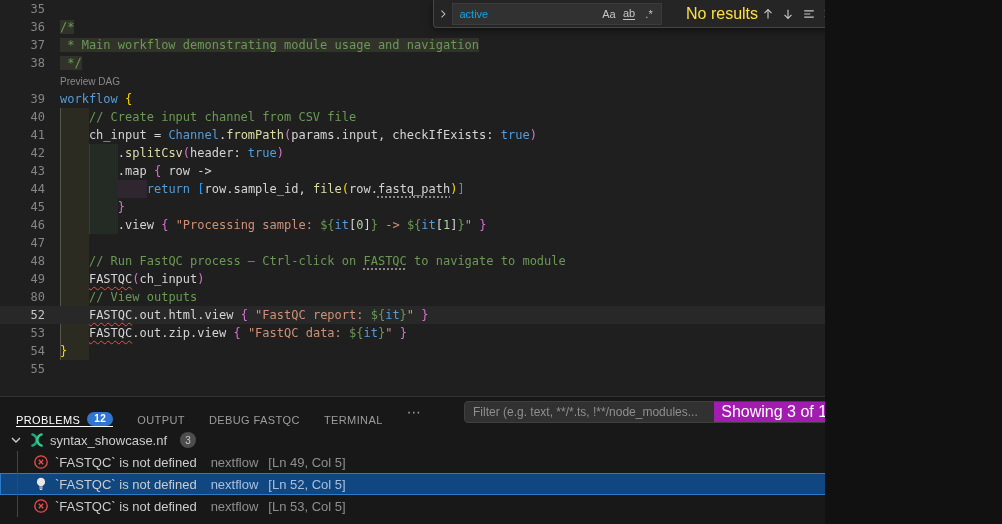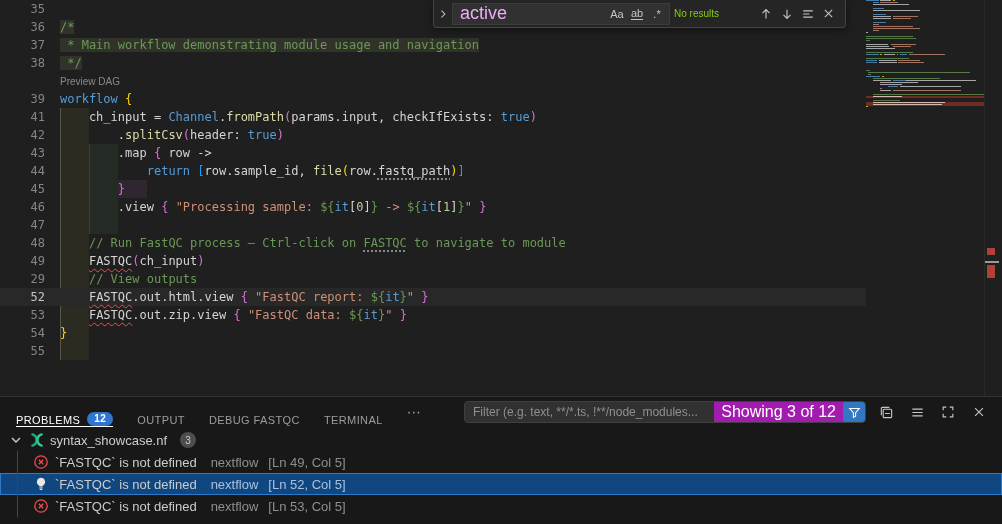--- a/index.html
+++ b/index.html
@@ -1,17 +1,17 @@
 <!DOCTYPE html>
 <html><head>
 <meta charset="utf-8">
 <style>
   html,body{margin:0;padding:0;background:#111;}
   *{box-sizing:border-box;}
-  .screen{position:relative;width:1002px;height:524px;background:#1f1f1f;overflow:hidden;
+  .screen{position:relative;width:825px;height:524px;background:#1f1f1f;overflow:hidden;
           font-family:"Liberation Sans",sans-serif;padding-left:46px;}
   
   .editor{position:absolute;top:0;left:0;width:1002px;height:396px;}
   #lines{position:absolute;top:0;left:0;width:866px;font:12px/18px "DejaVu Sans Mono",monospace;z-index:2;}
   .row{height:18px;position:relative;white-space:pre;}
   .row.cur{background:#282828;}
   .ln{position:absolute;left:0;top:0;width:45px;text-align:right;color:#858585;}
   .row.cur .ln{color:#c6c6c6;}
   .code{position:absolute;left:60px;top:0;}
   .code span{white-space:pre;}
@@ -26,25 +26,25 @@
   #band1{left:60px;top:108px;width:29px;height:252px;background:rgba(255,255,96,.055);border-left:1px solid #56564a;}
   #band2{left:89px;top:144px;width:29px;height:90px;background:rgba(130,255,130,.05);border-left:1px solid #3b3b38;}
   #band3{left:118px;top:180px;width:29px;height:18px;background:rgba(255,130,255,.08);}
   
   .find{position:absolute;top:0;left:433px;width:413px;height:28px;background:#252526;
         border:1px solid #454545;border-top:none;border-radius:0 0 4px 4px;
         box-shadow:0 2px 8px rgba(0,0,0,.5);display:flex;align-items:center;padding:0 6px 0 2px;z-index:10;}
   .find-toggle{width:14px;height:22px;display:flex;align-items:center;justify-content:center;color:#c5c5c5;}
   .find-input{width:218px;height:22px;background:#313131;border:1px solid #3c3c3c;display:flex;
         align-items:center;padding:0 2px 0 7px;margin-left:2px;}
-  .find-query{flex:1;color:#f0abfc;font-size:18px;}
+  .find-query{flex:1;color:#0ea5e9;font-size:11px;}
   .opt{width:20px;height:18px;display:flex;align-items:center;justify-content:center;color:#c5c5c5;
         font-size:11px;border-radius:3px;}
   .opt .ww{border-bottom:1px solid #c5c5c5;}
-  .no-results{color:#84cc16;font-size:10px;margin-left:4px;white-space:nowrap;flex:1;}
+  .no-results{color:#fde047;font-size:16px;margin-left:24px;white-space:nowrap;flex:1;}
   .fbtn{width:21px;height:21px;display:flex;align-items:center;justify-content:center;border-radius:3px;}
   
   #minimap{position:absolute;left:866px;top:0;width:118px;height:396px;z-index:3;}
   .mm-seg{position:absolute;height:1px;opacity:.75;}
   .mm-red{position:absolute;left:0;width:118px;height:2px;}
   #ruler{position:absolute;left:984px;top:0;width:18px;height:396px;border-left:1px solid #2a2a2a;z-index:3;}
   .rmark{position:absolute;}
   
   .panel{position:absolute;top:396px;left:0;width:1002px;height:128px;background:#181818;
          border-top:1px solid #333;}
@@ -82,30 +82,31 @@
     <div class="band" id="band1"></div>
     <div class="band" id="band2"></div>
     <div class="band" id="band3"></div>
     <div id="lines">
         <div class="row"><div class="ln">35</div><div class="code"></div></div>
         <div class="row"><div class="ln">36</div><div class="code"><span class="cmbg" style="color: rgb(106, 153, 85);">/*</span></div></div>
         <div class="row"><div class="ln">37</div><div class="code"><span class="cmbg" style="color: rgb(106, 153, 85);"> * Main workflow demonstrating module usage and navigation</span></div></div>
         <div class="row"><div class="ln">38</div><div class="code"><span class="cmbg" style="color: rgb(106, 153, 85);"> */</span></div></div>
         <div class="row"><div class="ln"></div><div class="code"><span class="lens">Preview DAG</span></div></div>
         <div class="row"><div class="ln">39</div><div class="code"><span style="color: rgb(86, 156, 214);">workflow </span><span style="color: rgb(255, 215, 0);">{</span></div></div>
+        <div class="row"><div class="ln">40</div><div class="code"><span style="color: rgb(212, 212, 212);">    </span><span style="color: rgb(106, 153, 85);">// Create input channel from CSV file</span></div></div>
         <div class="row"><div class="ln">41</div><div class="code"><span style="color: rgb(212, 212, 212);">    ch_input = </span><span style="color: rgb(86, 156, 214);">Channel</span><span style="color: rgb(212, 212, 212);">.</span><span style="color: rgb(220, 220, 170);">fromPath</span><span style="color: rgb(218, 112, 214);">(</span><span style="color: rgb(212, 212, 212);">params.input, checkIfExists: </span><span style="color: rgb(86, 156, 214);">true</span><span style="color: rgb(218, 112, 214);">)</span></div></div>
         <div class="row"><div class="ln">42</div><div class="code"><span style="color: rgb(212, 212, 212);">        .</span><span style="color: rgb(220, 220, 170); text-align: center;">splitCsv</span><span style="color: rgb(218, 112, 214);">(</span><span style="color: rgb(212, 212, 212);">header: </span><span style="color: rgb(86, 156, 214);">true</span><span style="color: rgb(218, 112, 214);">)</span></div></div>
         <div class="row"><div class="ln">43</div><div class="code"><span style="color: rgb(212, 212, 212);">        .map </span><span style="color: rgb(218, 112, 214);">{</span><span style="color: rgb(212, 212, 212);"> row -&gt;</span></div></div>
         <div class="row"><div class="ln">44</div><div class="code"><span style="color: rgb(212, 212, 212);">            </span><span style="color: rgb(86, 156, 214);">return</span><span style="color: rgb(212, 212, 212);"> </span><span style="color: rgb(23, 159, 255);">[</span><span style="color: rgb(212, 212, 212);">row.sample_id, </span><span style="color: rgb(220, 220, 170);">file</span><span style="color: rgb(255, 215, 0);">(</span><span style="color: rgb(212, 212, 212);">row.</span><span class="dots" style="color: rgb(212, 212, 212);">fastq_path</span><span style="color: rgb(255, 215, 0);">)</span><span style="color: rgb(23, 159, 255);">]</span></div></div>
         <div class="row"><div class="ln">45</div><div class="code"><span style="color: rgb(212, 212, 212);">        </span><span style="color: rgb(218, 112, 214);">}</span></div></div>
         <div class="row"><div class="ln">46</div><div class="code"><span style="color: rgb(212, 212, 212);">        .view </span><span style="color: rgb(218, 112, 214);">{</span><span style="color: rgb(212, 212, 212);"> </span><span style="color: rgb(206, 145, 120);">"Processing sample: </span><span style="color: rgb(106, 153, 85);">${</span><span style="color: rgb(86, 156, 214);">it</span><span style="color: rgb(212, 212, 212);">[</span><span style="color: rgb(181, 206, 168);">0</span><span style="color: rgb(212, 212, 212);">]</span><span style="color: rgb(106, 153, 85);">}</span><span style="color: rgb(206, 145, 120);"> -&gt; </span><span style="color: rgb(106, 153, 85);">${</span><span style="color: rgb(86, 156, 214);">it</span><span style="color: rgb(212, 212, 212);">[</span><span style="color: rgb(181, 206, 168);">1</span><span style="color: rgb(212, 212, 212);">]</span><span style="color: rgb(106, 153, 85);">}</span><span style="color: rgb(206, 145, 120);">" </span><span style="color: rgb(218, 112, 214);">}</span></div></div>
         <div class="row"><div class="ln">47</div><div class="code"></div></div>
         <div class="row"><div class="ln">48</div><div class="code"><span style="color: rgb(212, 212, 212);">    </span><span style="color: rgb(106, 153, 85);">// Run FastQC process – Ctrl-click on </span><span class="dots" style="color: rgb(106, 153, 85);">FASTQC</span><span style="color: rgb(106, 153, 85);"> to navigate to module</span></div></div>
         <div class="row"><div class="ln">49</div><div class="code"><span style="color: rgb(212, 212, 212);">    </span><span class="sq" style="color: rgb(212, 212, 212);">FASTQC</span><span style="color: rgb(218, 112, 214);">(</span><span style="color: rgb(212, 212, 212);">ch_input</span><span style="color: rgb(218, 112, 214);">)</span></div></div>
-        <div class="row"><div class="ln">29</div><div class="code"><span style="color: rgb(212, 212, 212);">    </span><span style="color: rgb(106, 153, 85);">// View outputs</span></div></div>
+        <div class="row"><div class="ln">80</div><div class="code"><span style="color: rgb(212, 212, 212);">    </span><span style="color: rgb(106, 153, 85);">// View outputs</span></div></div>
         <div class="row cur"><div class="ln">52</div><div class="code"><span style="color: rgb(212, 212, 212);">    </span><span class="sq" style="color: rgb(212, 212, 212);">FASTQC</span><span style="color: rgb(212, 212, 212);">.out.html.view </span><span style="color: rgb(218, 112, 214);">{</span><span style="color: rgb(212, 212, 212);"> </span><span style="color: rgb(206, 145, 120);">"FastQC report: </span><span style="color: rgb(106, 153, 85);">${</span><span style="color: rgb(86, 156, 214);">it</span><span style="color: rgb(106, 153, 85);">}</span><span style="color: rgb(206, 145, 120);">" </span><span style="color: rgb(218, 112, 214);">}</span></div></div>
         <div class="row"><div class="ln">53</div><div class="code"><span style="color: rgb(212, 212, 212);">    </span><span class="sq" style="color: rgb(212, 212, 212);">FASTQC</span><span style="color: rgb(212, 212, 212);">.out.zip.view </span><span style="color: rgb(218, 112, 214);">{</span><span style="color: rgb(212, 212, 212);"> </span><span style="color: rgb(206, 145, 120);">"FastQC data: </span><span style="color: rgb(106, 153, 85);">${</span><span style="color: rgb(86, 156, 214);">it</span><span style="color: rgb(106, 153, 85);">}</span><span style="color: rgb(206, 145, 120);">" </span><span style="color: rgb(218, 112, 214);">}</span></div></div>
         <div class="row"><div class="ln">54</div><div class="code"><span style="color: rgb(255, 215, 0);">}</span></div></div>
         <div class="row"><div class="ln">55</div><div class="code"></div></div>
       </div>
 
     <div class="find">
       <div class="find-toggle">
         <svg width="12" height="12" viewBox="0 0 16 16">
             <path d="M6 3.5 l4.5 4.5 L6 12.5" fill="none" stroke="#c5c5c5" stroke-width="1.4"></path>

